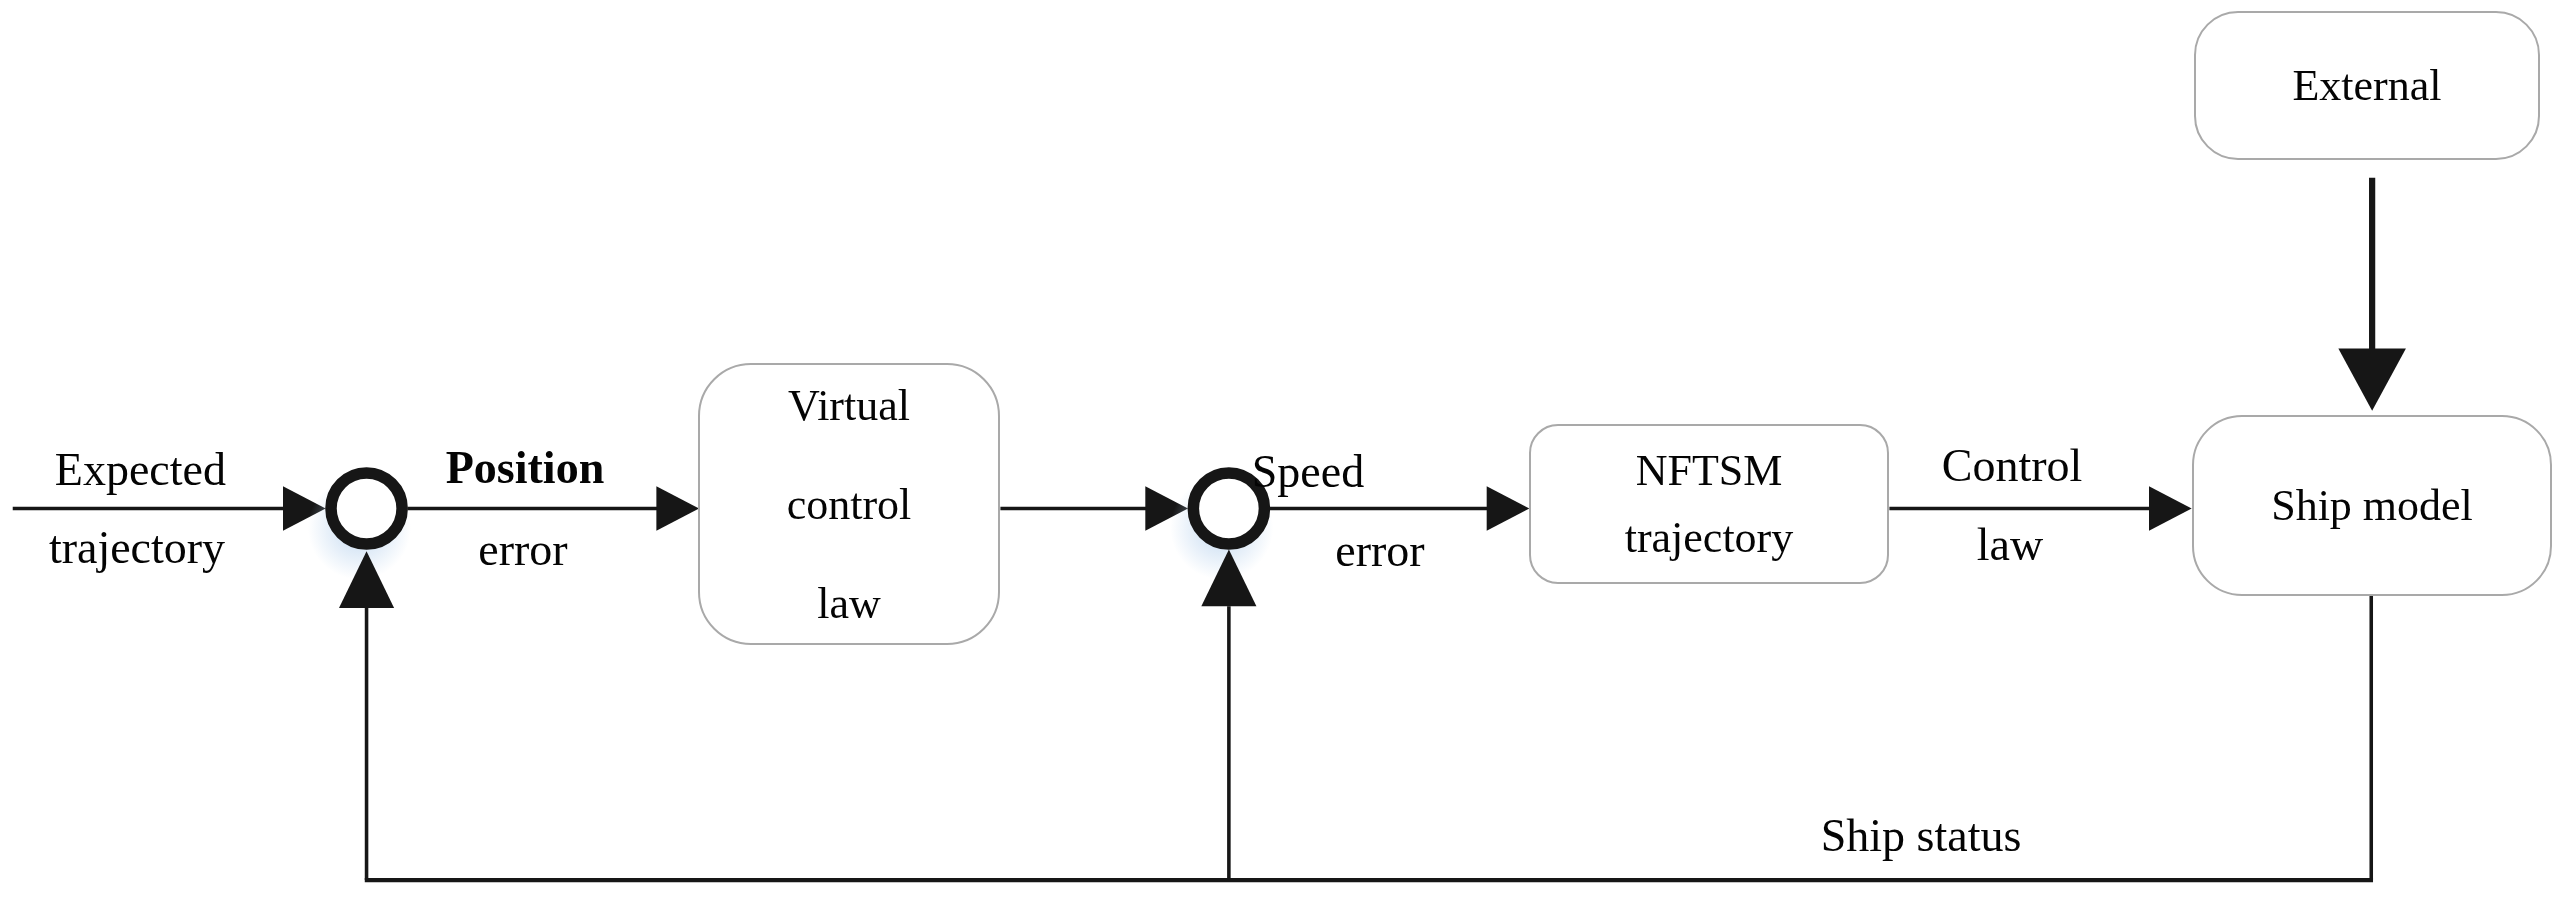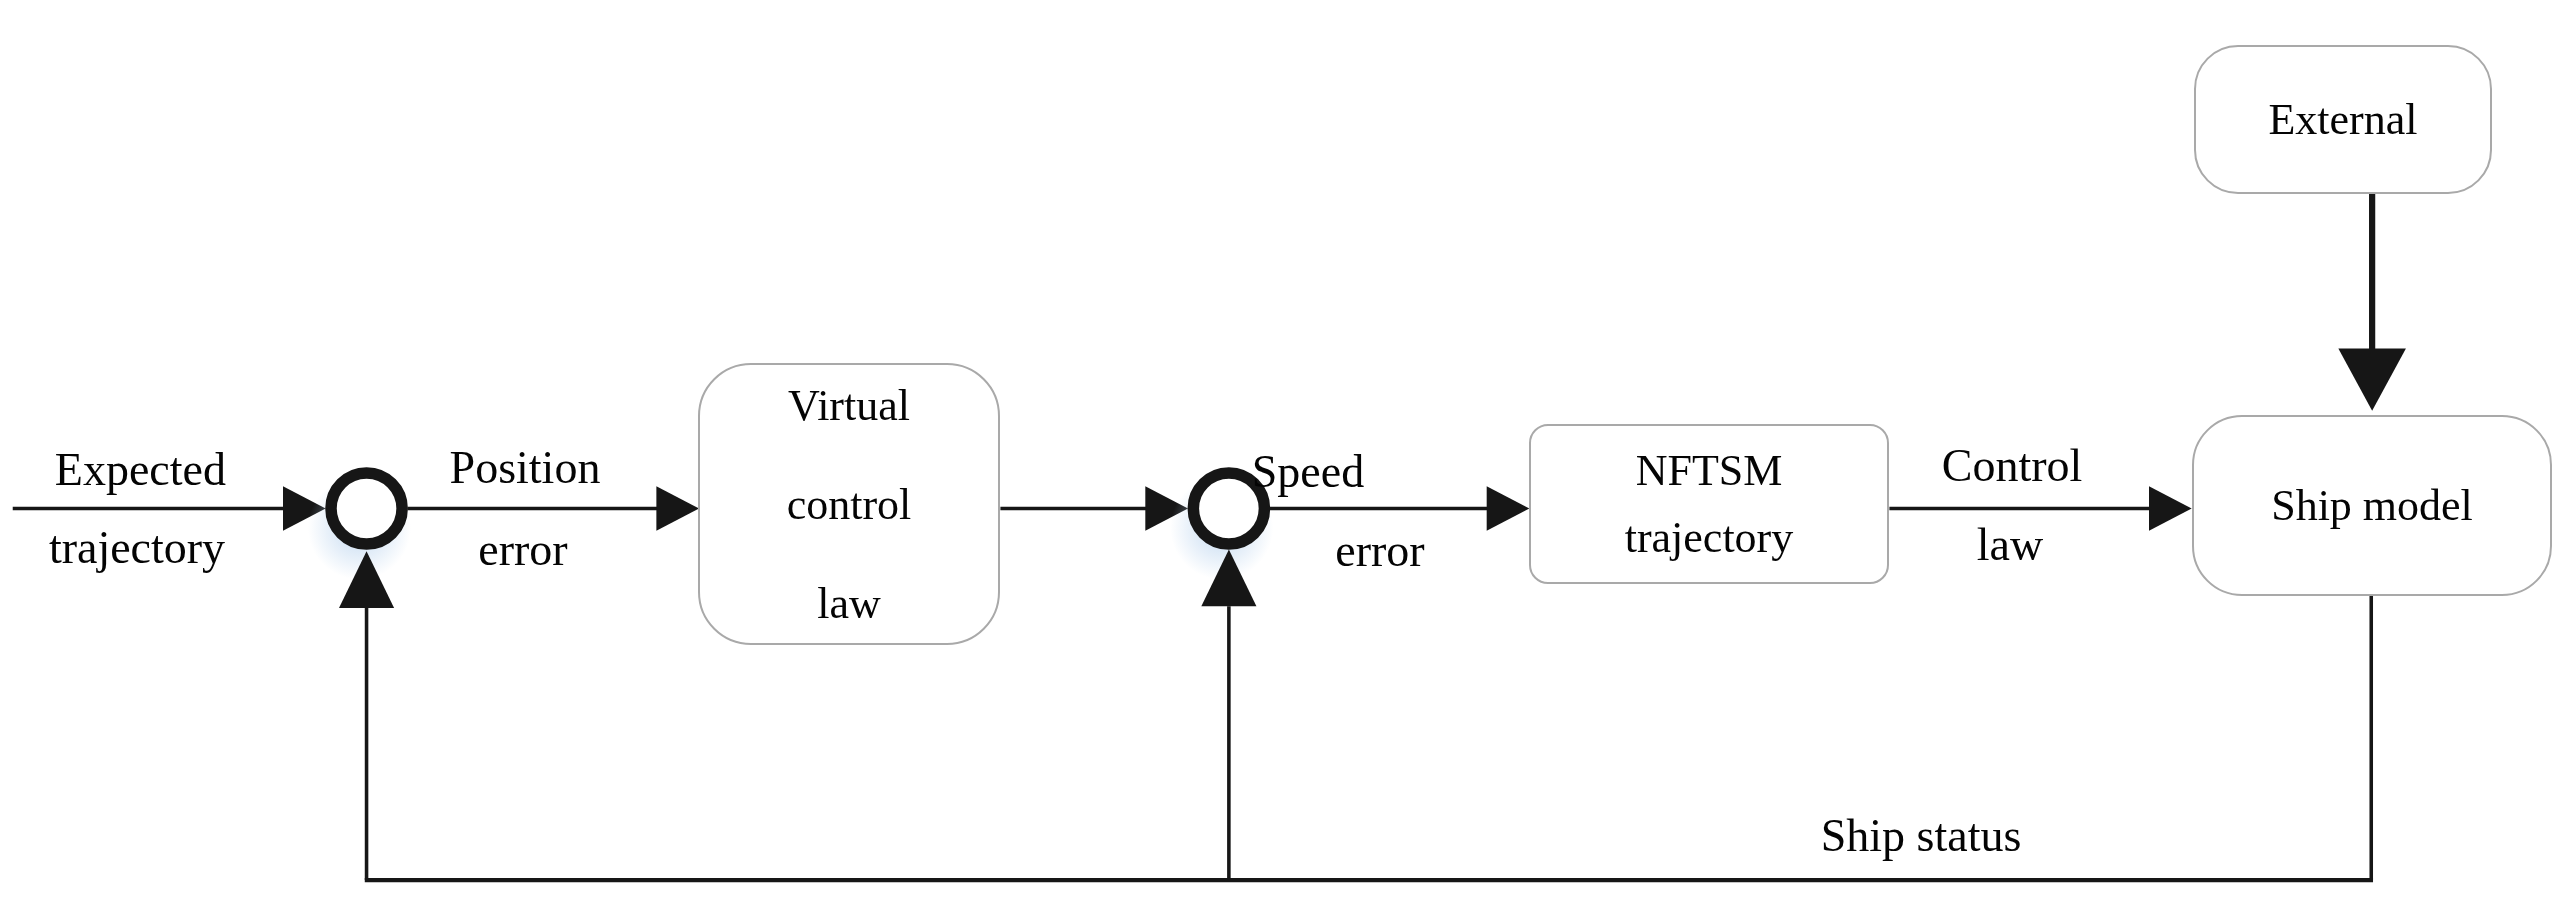--- a/index.html
+++ b/index.html
@@ -28,23 +28,23 @@
     background:var(--box-fill);
     border:2.7px solid var(--box-border);
     display:flex;flex-direction:column;
     align-items:center;justify-content:center;
     text-align:center;
     font-size:44px;
     color:var(--text);
   }
   .box .bl{display:block;}
   #box-virtual{left:698px;top:363px;width:302px;height:282px;border-radius:53px;line-height:71px;gap:28px;}
-  #box-nftsm{left:1529px;top:424px;width:360px;height:160px;border-radius:19px;line-height:67px;}
+  #box-nftsm{left:1529px;top:424px;width:360px;height:160px;border-radius:29px;line-height:67px;}
   #box-ship{left:2192px;top:415px;width:360px;height:181px;border-radius:50px;line-height:62px;justify-content:center;}
-  #box-extdist{left:2194px;top:45px;width:298px;height:149px;border-radius:44px;line-height:64px;gap:44px;}
+  #box-extdist{left:2194px;top:11px;width:346px;height:149px;border-radius:44px;line-height:64px;gap:44px;}
   .lbl{
     position:absolute;
     width:320px;
     text-align:center;
     font-size:46px;
     line-height:50px;
     white-space:nowrap;
     color:var(--text);
   }
 </style>
@@ -113,21 +113,21 @@
     <span class="bl">Ship model</span>
   </div>
 
   <div class="box" id="box-extdist">
     <span class="bl">External</span>
   </div>
 
   <div class="lbl" style="left:-19.6px;top:445px;">Expected</div>
   <div class="lbl" style="left:-23px;top:523px;">trajectory</div>
 
-  <div class="lbl" style="left:365px;top:443px;">Position</div>
+  <div class="lbl" style="left:365px;top:443px;font-weight:bold;">Position</div>
   <div class="lbl" style="left:363px;top:525px;">error</div>
 
   <div class="lbl" style="left:1148px;top:447px;">Speed</div>
   <div class="lbl" style="left:1220px;top:526px;">error</div>
 
   <div class="lbl" style="left:1852px;top:441px;">Control</div>
   <div class="lbl" style="left:1850px;top:520px;">law</div>
 
   <div class="lbl" style="left:1761px;top:811px;font-family:Liberation Serif, serif;">Ship status</div>
 

